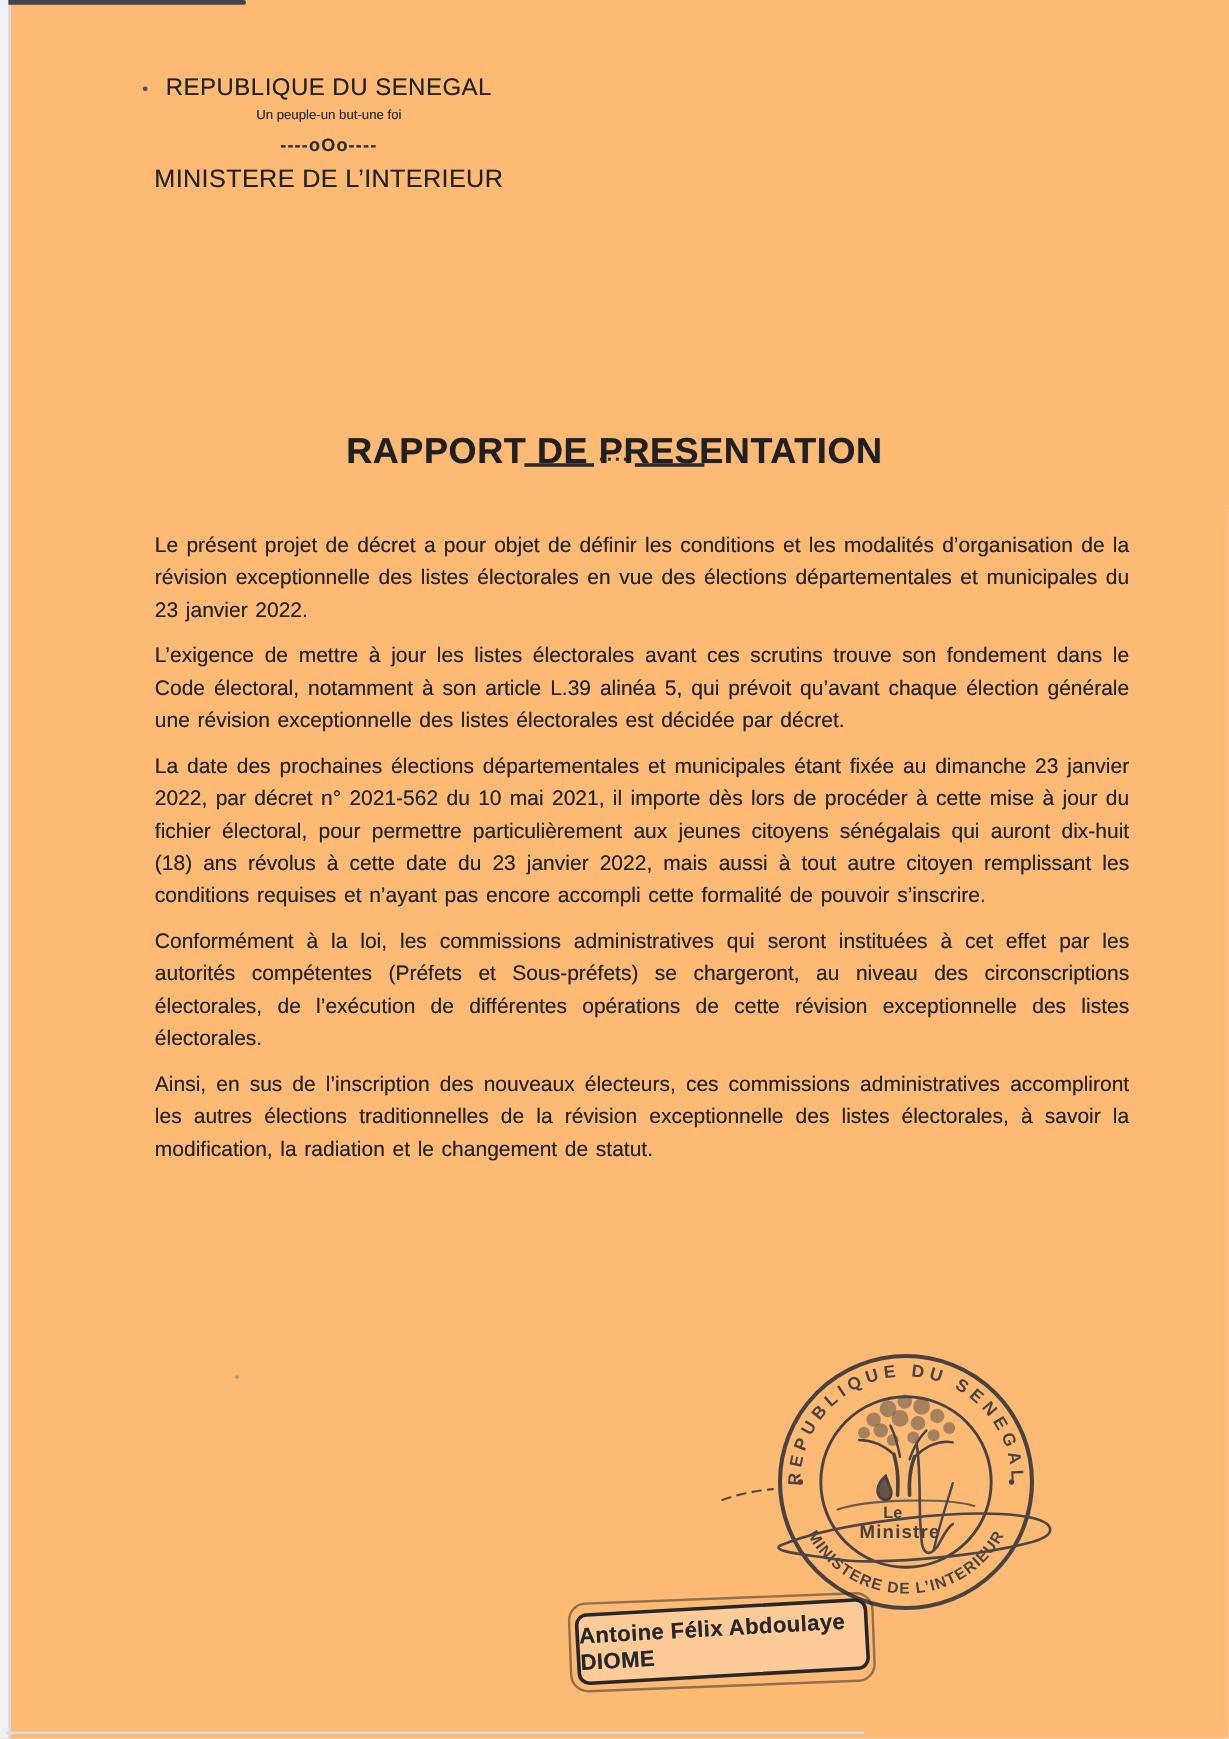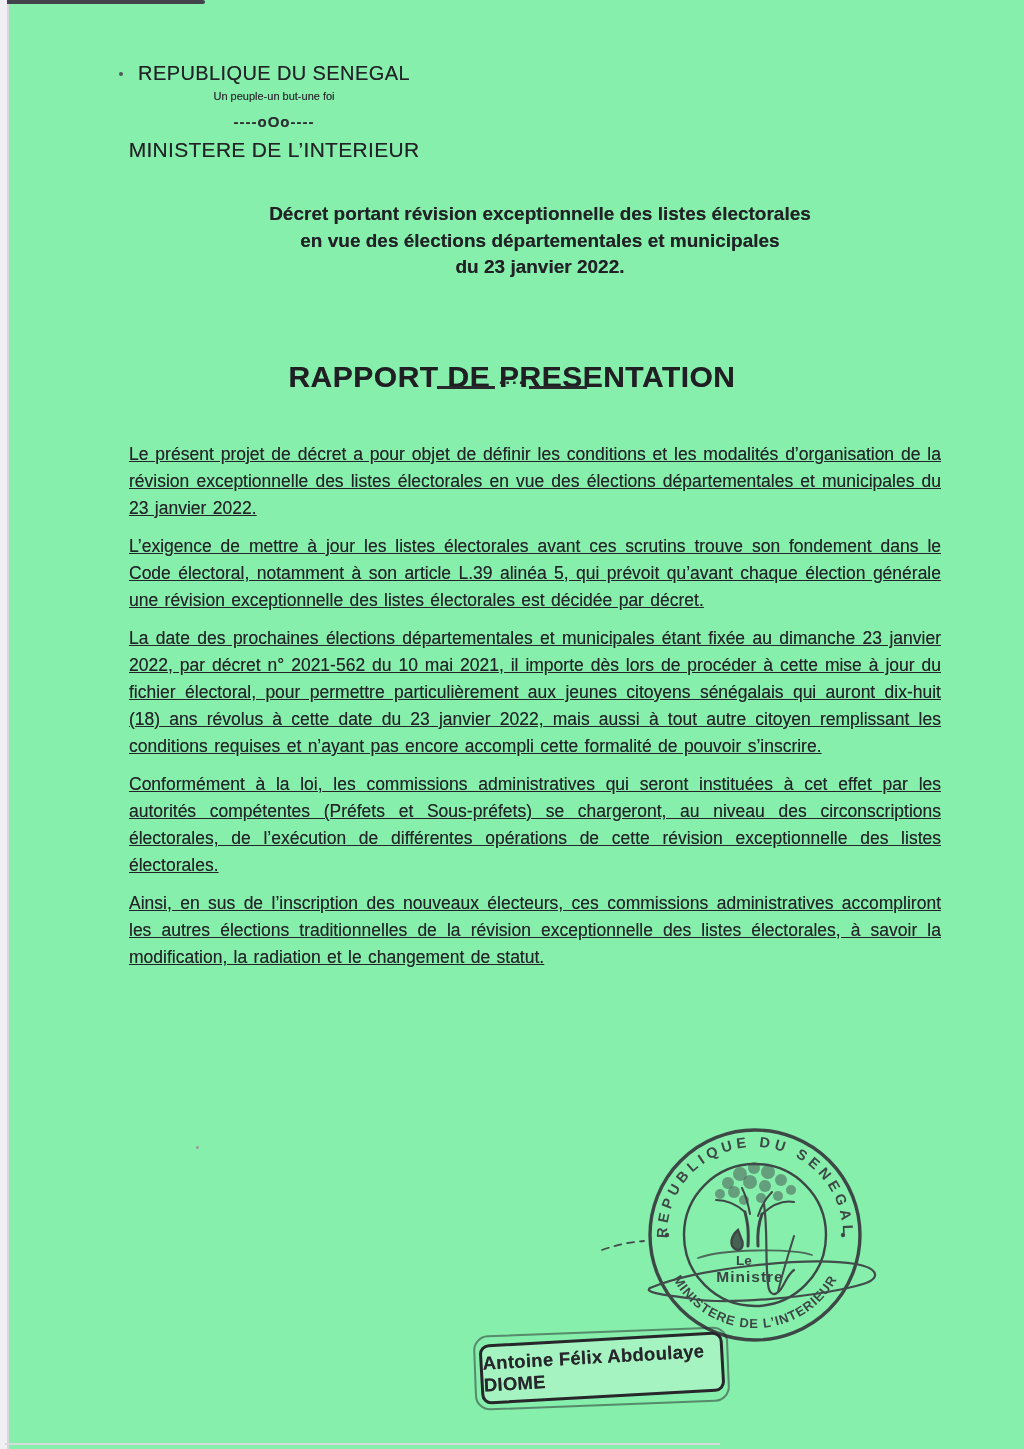--- a/index.html
+++ b/index.html
@@ -1,18 +1,18 @@
 <!DOCTYPE html>
 <html><head>
 <meta charset="utf-8">
 <style>
   html,body { margin:0; padding:0; background:#e9e9ee; }
   .page {
     position:relative; width:1024px; height:1449px; margin:0 auto;
-    background:#86efac; overflow:hidden;
+    background:#fdba74; overflow:hidden;
     font-family:"Liberation Sans", sans-serif;
     color:#26262a;
   }
   
   .edge-band-left { position:absolute; left:0; top:0; width:9px; height:100%; background:#f0f0f4; }
   .edge-line-left { position:absolute; left:7px; top:0; width:2px; height:100%; background:#d6d6dd; }
   .edge-top-dark  { position:absolute; left:7px; top:0; width:198px; height:4px; background:#43434b; border-radius:0 2px 2px 0; }
   .edge-bottom    { position:absolute; left:5px; top:1443px; width:715px; height:2px; background:#d9d9e0; }
   .speck { position:absolute; border-radius:50%; background:#55555c; }
   .speck1 { left:119px; top:72px; width:4px; height:4px; }
@@ -37,21 +37,21 @@
     text-shadow:0 0 .6px rgba(28,28,33,.65); }
   .report-divider { position:absolute; left:104px; top:378px; width:816px;
     display:flex; justify-content:center; align-items:center; }
   .d-line { width:58px; height:2.5px; background:#2a2a2e; margin-top:8px; }
   .d-dots { font-size:17px; font-weight:bold; letter-spacing:1px; color:#2a2a2e;
     margin:0 4px; line-height:10px; }
 
   
   .body-text { position:absolute; left:129px; top:441px; width:812px;
     font-size:17.5px; line-height:27px; text-align:justify; text-align-last:left;
-    word-spacing:1.5px; color:#242428; text-shadow:0 0 .5px rgba(32,32,37,.55);text-decoration:underline; }
+    word-spacing:1.5px; color:#242428; text-shadow:0 0 .5px rgba(32,32,37,.55); }
   .body-text p { margin:0 0 11px 0; }
 
   
   .seal-svg { position:absolute; left:598px; top:1108px; width:332px; height:262px; opacity:.9; }
 
   
   .name-stamp { position:absolute; left:480px; top:1338px; width:238px; height:54px;
     border:3px solid #26262b; border-radius:10px; transform:rotate(-3.2deg);
     display:flex; align-items:center; justify-content:center;
     font-size:18.5px; font-weight:bold; letter-spacing:.3px; color:#26262b;
@@ -72,25 +72,20 @@
   <div class="speck speck1"></div>
   <div class="speck speck2"></div>
 
   <div class="letterhead">
     <div class="lh-country">REPUBLIQUE DU SENEGAL</div>
     <div class="lh-motto">Un peuple-un but-une foi</div>
     <div class="lh-sep">----oOo----</div>
     <div class="lh-ministry">MINISTERE DE L’INTERIEUR</div>
   </div>
 
-  <div class="subject">
-    <div>Décret portant révision exceptionnelle des listes électorales</div>
-    <div>en vue des élections départementales et municipales</div>
-    <div>du 23 janvier 2022.</div>
-  </div>
 
   <div class="report-title">RAPPORT DE PRESENTATION</div>
   <div class="report-divider">
     <span class="d-line"></span>
     <span class="d-dots">····</span>
     <span class="d-line"></span>
   </div>
 
   <div class="body-text">
     <p>Le présent projet de décret a pour objet de définir les conditions et les modalités d’organisation de la révision exceptionnelle des listes électorales en vue des élections départementales et municipales du 23 janvier 2022.</p>

